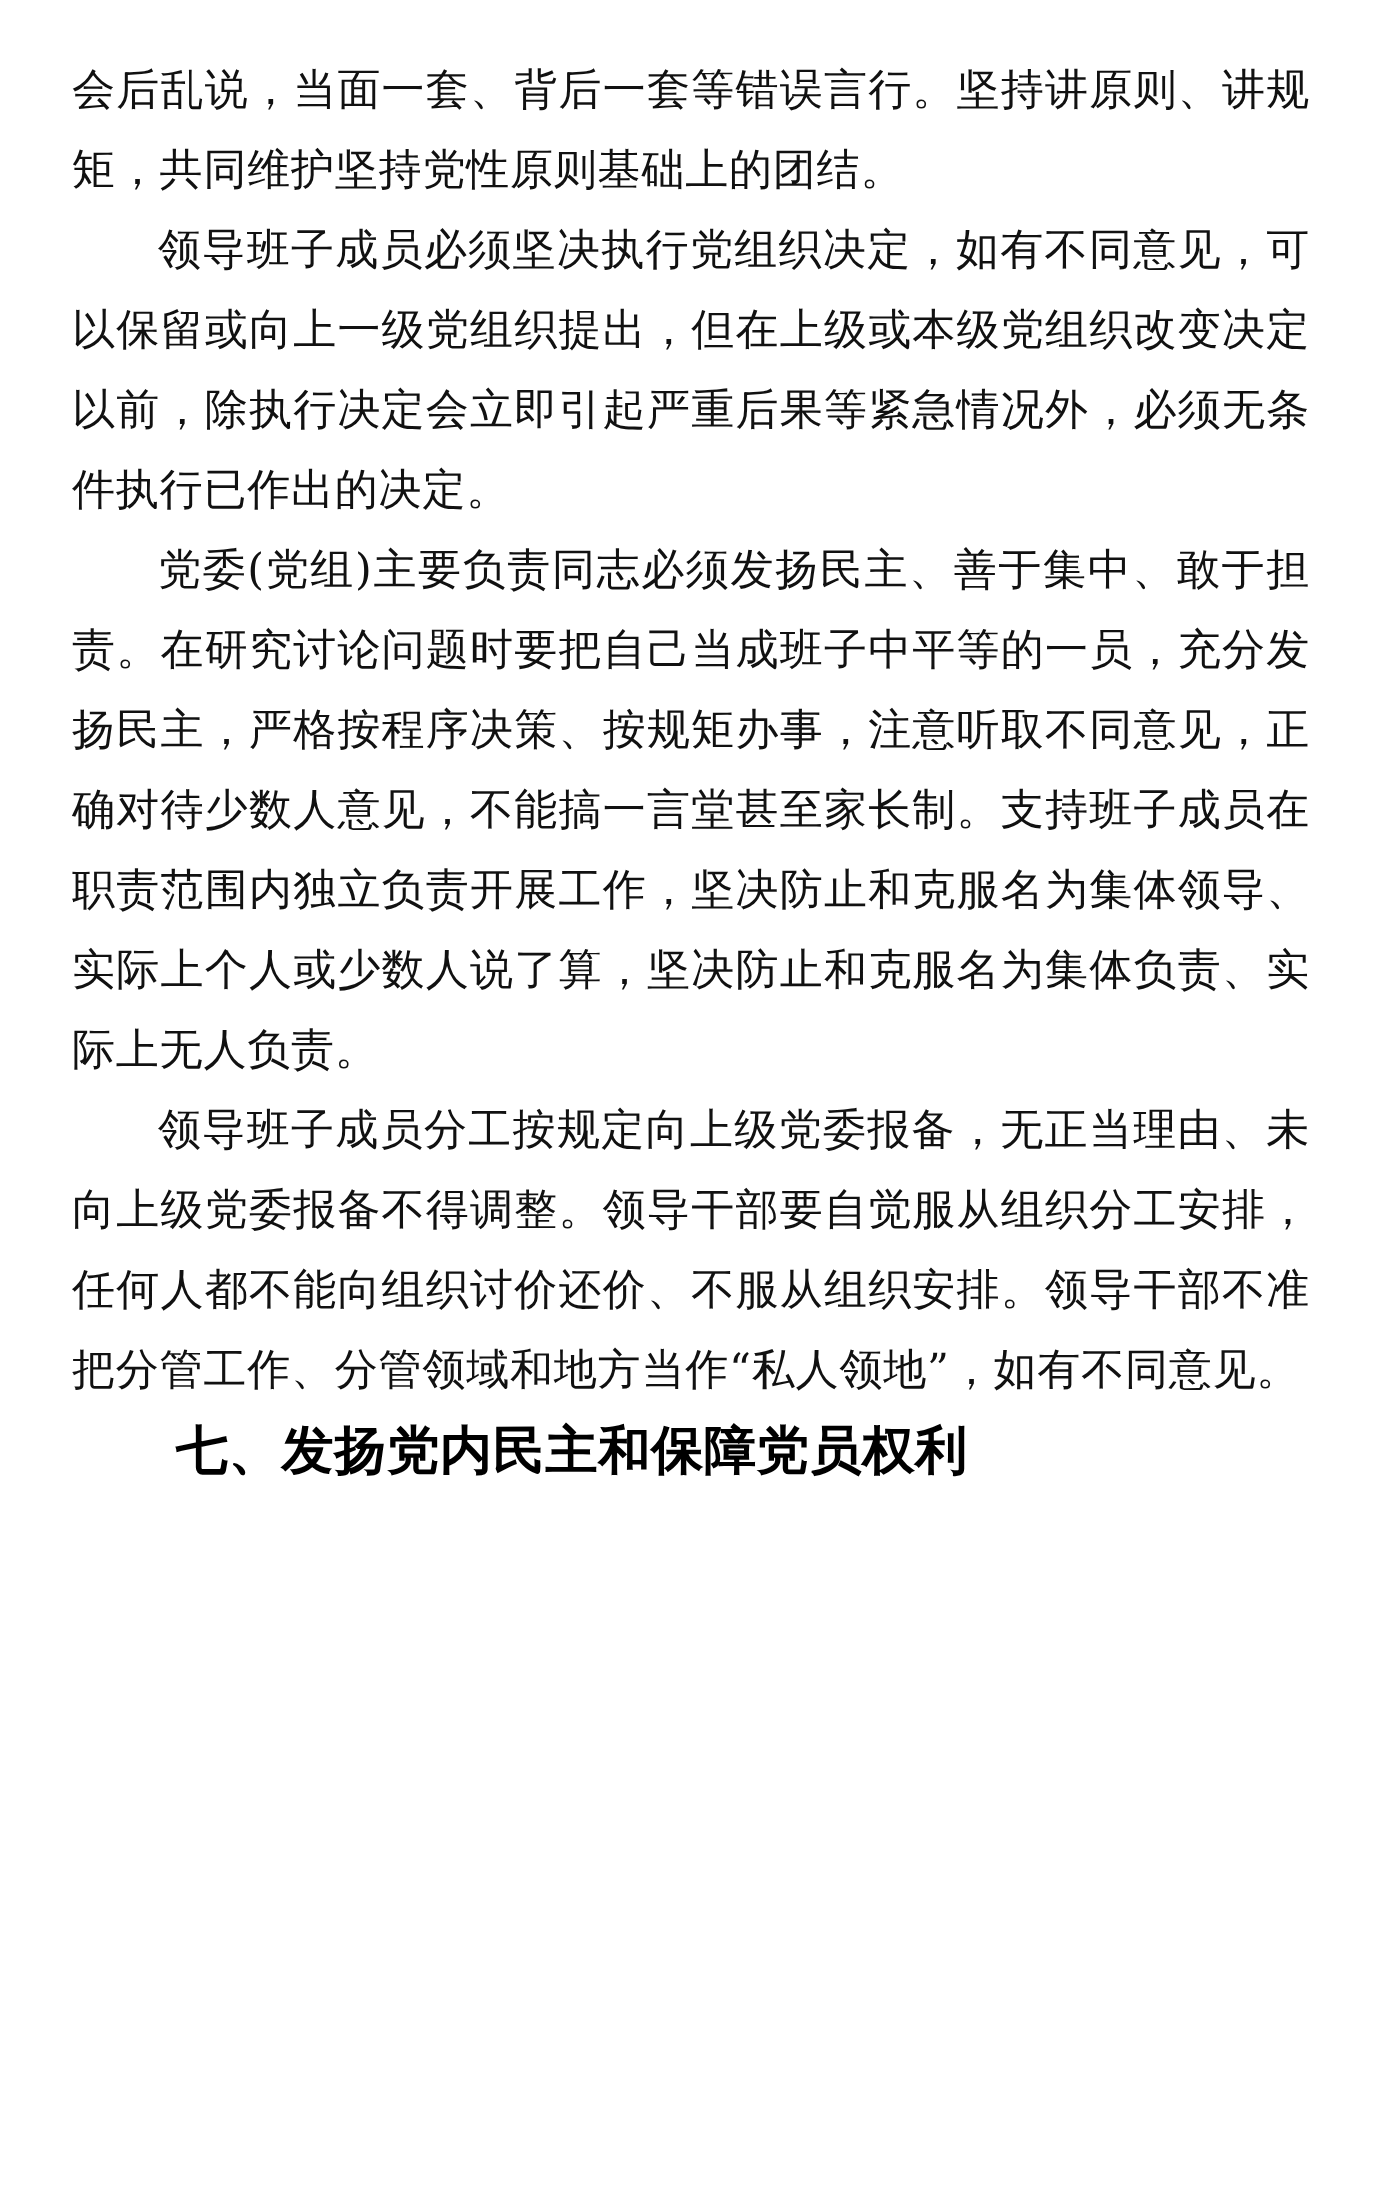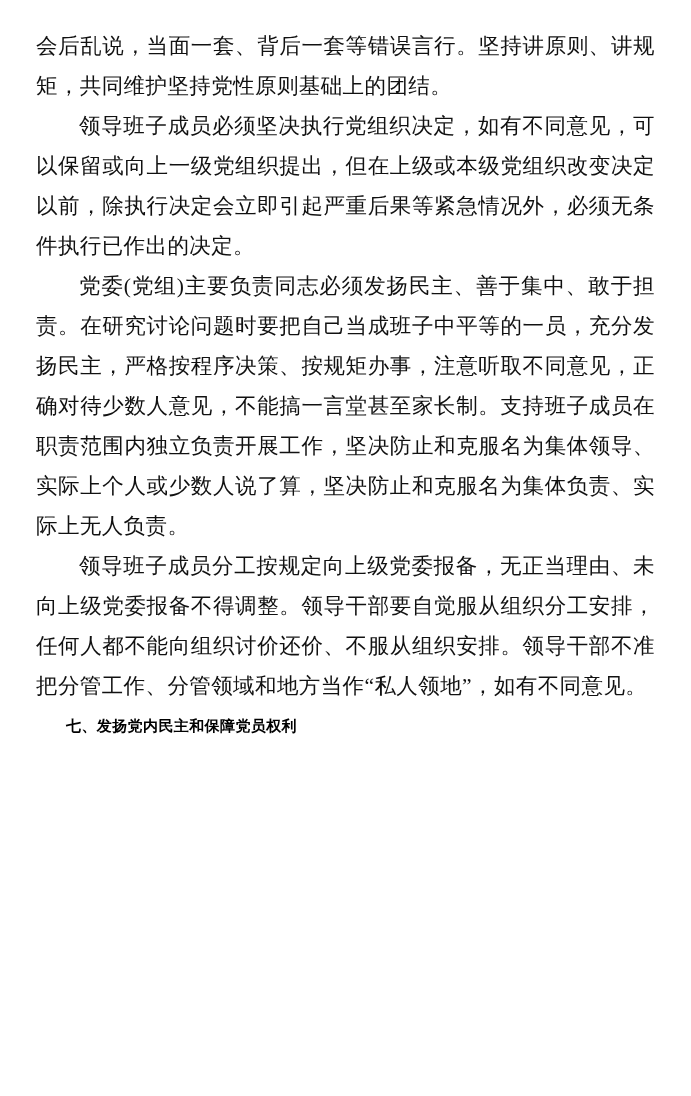--- a/index.html
+++ b/index.html
@@ -16,38 +16,37 @@
   }
   .page {
     box-sizing: border-box;
     width: 691px;
     height: 1096px;
     padding: 26px 36px 0 36px;
     background: #ffffff;
   }
   .doc-body {
     display: block;
-    font-family: Liberation Serif, serif;
   }
   p.para {
     margin: 0 0 0 0;
     font-size: 21.5px;
     line-height: 40px;
     text-align: justify;
     text-justify: inter-ideograph;
     text-indent: 2em;
     letter-spacing: 0.4px;
     color: #111111;
   }
   p.para.cont {
     text-indent: 0;
   }
   h2.section-heading {
     margin: 0;
-    font-size: 15px;
+    font-size: 26px;
     line-height: 40px;
     font-weight: bold;
     text-indent: 2em;
     letter-spacing: 0.4px;
     color: #000000;
   }
 </style>
 </head>
 <body>
 

